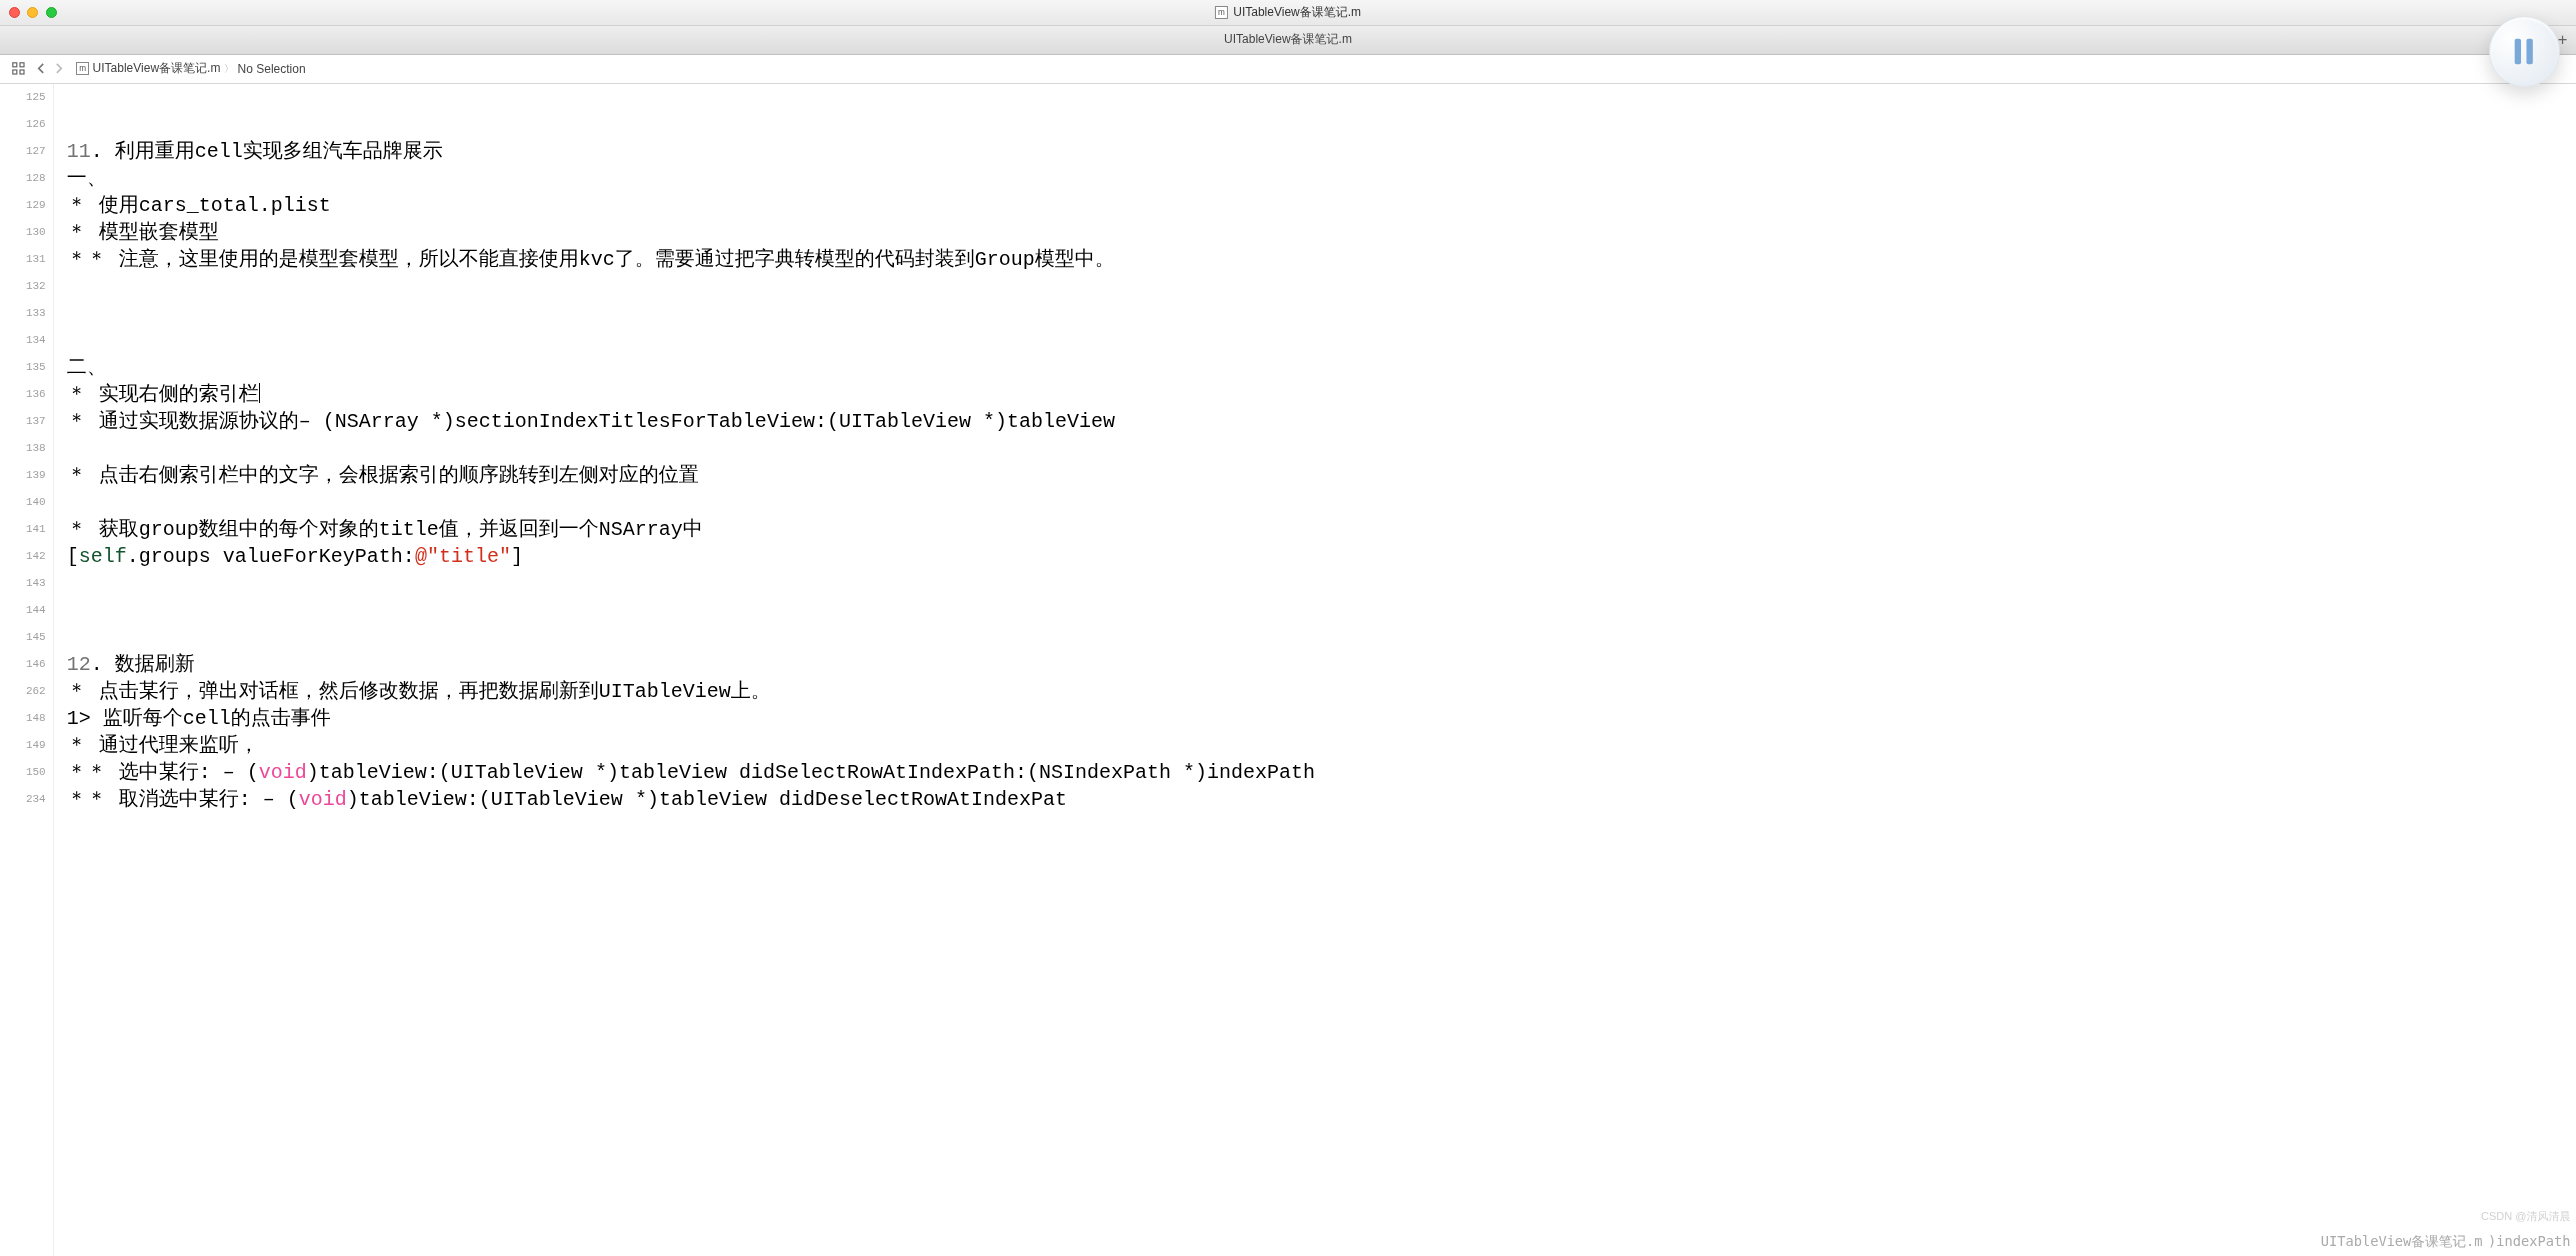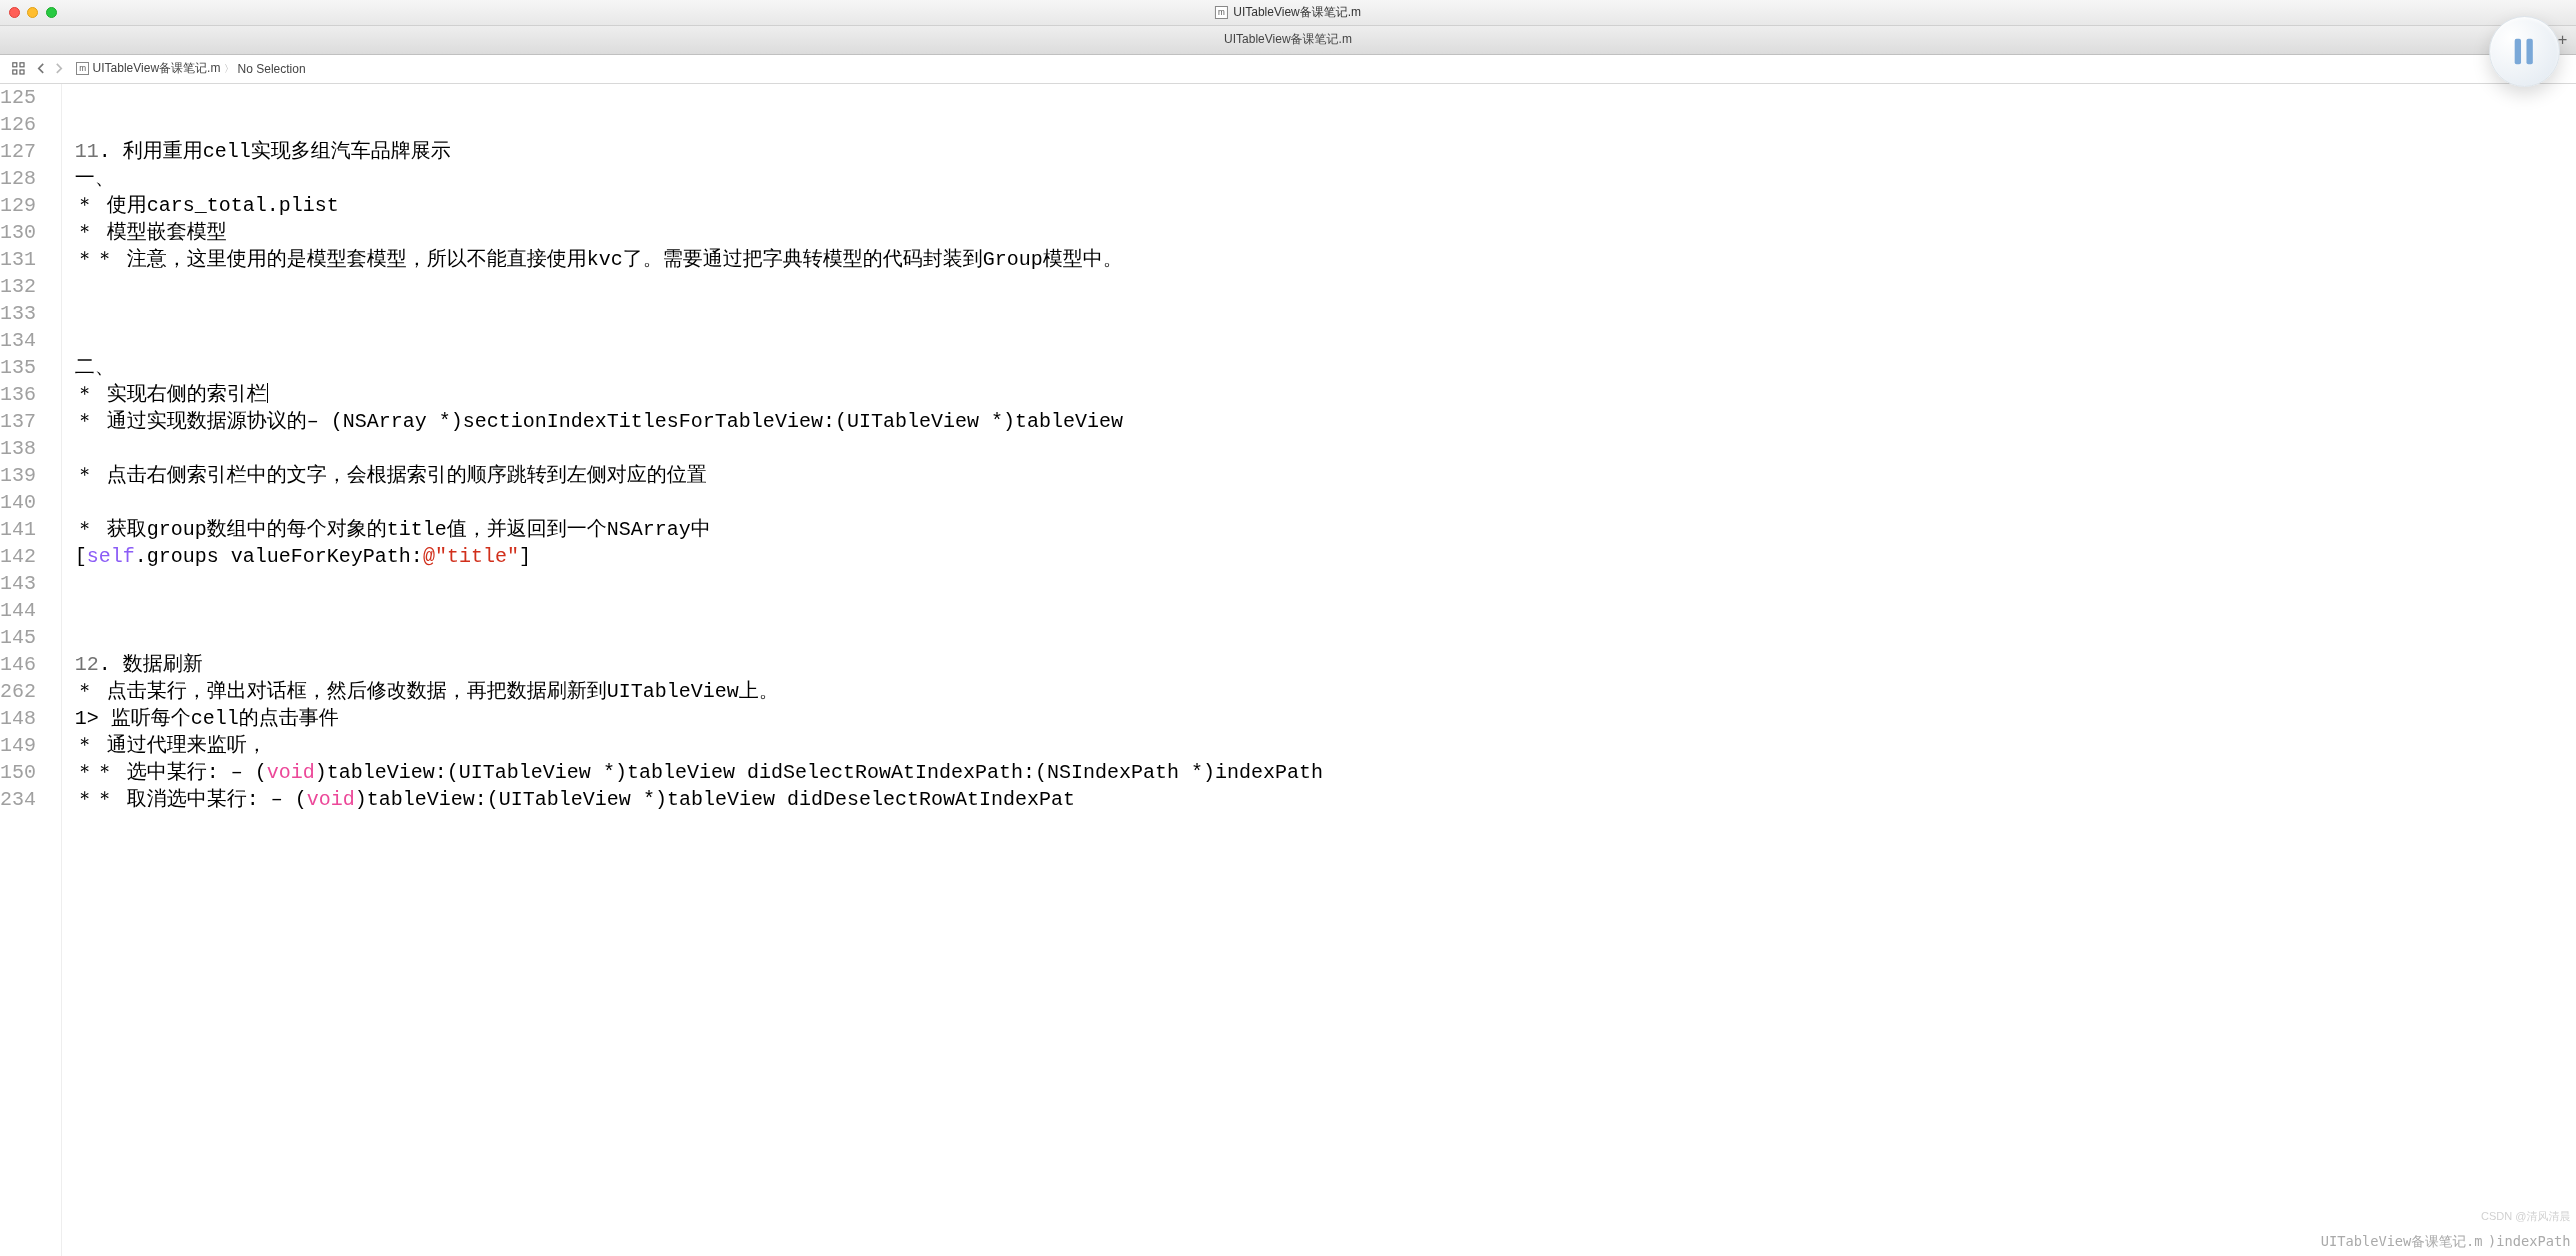--- a/index.html
+++ b/index.html
@@ -156,26 +156,26 @@
     .editor {
       flex: 1;
       display: flex;
       overflow: hidden;
       background: #fff;
       font-family: Menlo, Monaco, "Courier New", monospace;
       font-size: 20px;
       line-height: 1.35;
     }
     .gutter {
-      width: 62px;
+      width: 54px;
       background: #fff;
-      text-align: left;
+      text-align: right;
       padding-right: 7.3px;
       color: #a0a0a0;
-      font-size: 20px;
+      font-size: 11px;
       user-select: none;
       border-right: 0.9px solid #eee;
     }
     .gutter div {
       height: 27px;
       line-height: 27px;
     }
     .code {
       flex: 1;
       padding-left: 12.8px;
@@ -183,21 +183,21 @@
       color: #000;
       overflow: hidden;
     }
     .code-line {
       height: 27px;
       line-height: 27px;
     }
     .kw { color: #ec4899; }
     .num { color: #737373; margin-top: 43px; }
     .str { color: #d12f1b; }
-    .self { color: #8b5cf6; }
+    .self { color: #14532d; }
     .cursor {
       display: inline-block;
       width: 1.4px;
       height: 20px;
       background: #000;
       vertical-align: middle;
       margin-bottom: 2.7px;
     }
     .status-overlay {
       position: absolute;

